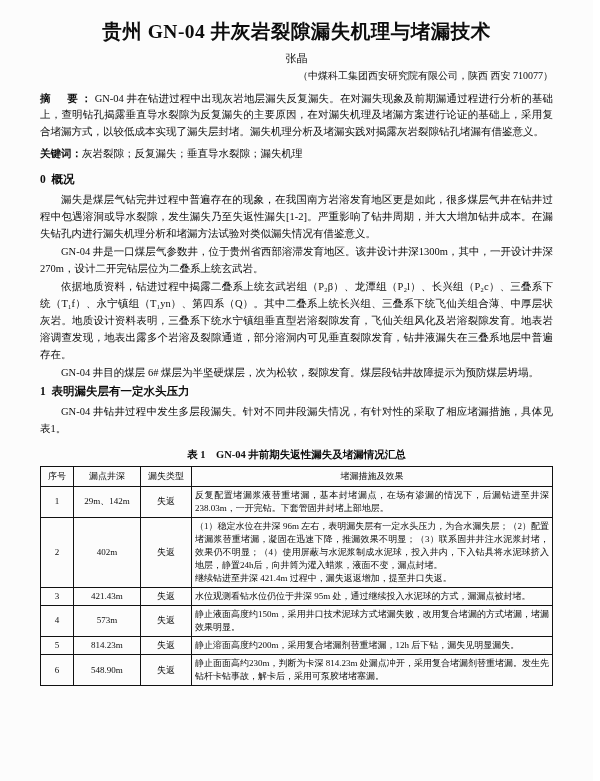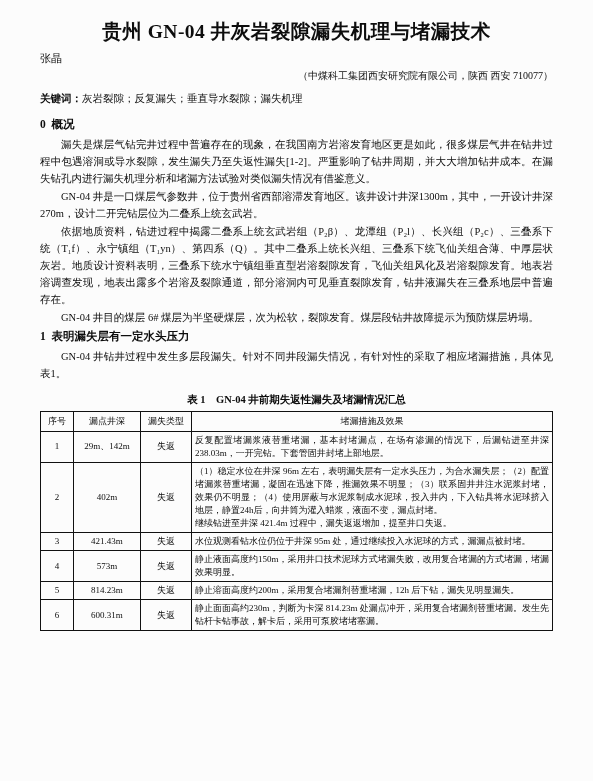--- a/index.html
+++ b/index.html
@@ -24,20 +24,21 @@
   }
   .title {
     text-align: center;
     font-size: 19.5px;
     font-weight: bold;
     letter-spacing: 0.5px;
     margin: 8px 0 6px 0;
     font-family: "Liberation Serif", serif;
   }
   .author {
+    text-align: center;
     font-size: 11px;
     margin: 4px 0 3px 0;
   }
   .affil {
     text-align: right;
     font-size: 10px;
     margin: 0 0 8px 0;
   }
   .abstract {
     font-size: 10.5px;
@@ -101,20 +102,21 @@
 </head>
 <body>
 
 <div class="page">
 
   <h1 class="title">贵州 GN-04 井灰岩裂隙漏失机理与堵漏技术</h1>
 
   <div class="author">张晶</div>
   <div class="affil">（中煤科工集团西安研究院有限公司，陕西 西安 710077）</div>
 
+  <p class="abstract"><span class="lead">摘　要：</span><span>GN-04 井在钻进过程中出现灰岩地层漏失反复漏失。在对漏失现象及前期漏通过程进行分析的基础上，查明钻孔揭露垂直导水裂隙为反复漏失的主要原因，在对漏失机理及堵漏方案进行论证的基础上，采用复合堵漏方式，以较低成本实现了漏失层封堵。漏失机理分析及堵漏实践对揭露灰岩裂隙钻孔堵漏有借鉴意义。</span></p>
 
   <p class="keywords"><span class="lead">关键词：</span><span>灰岩裂隙；反复漏失；垂直导水裂隙；漏失机理</span></p>
 
   <h2 class="sec-head"><span>0</span>&nbsp;&nbsp;<span>概况</span></h2>
 
   <p class="para">漏失是煤层气钻完井过程中普遍存在的现象，在我国南方岩溶发育地区更是如此，很多煤层气井在钻井过程中包遇溶洞或导水裂隙，发生漏失乃至失返性漏失[1-2]。严重影响了钻井周期，并大大增加钻井成本。在漏失钻孔内进行漏失机理分析和堵漏方法试验对类似漏失情况有借鉴意义。</p>
   <p class="para">GN-04 井是一口煤层气参数井，位于贵州省西部溶滞发育地区。该井设计井深1300m，其中，一开设计井深270m，设计二开完钻层位为二叠系上统玄武岩。</p>
   <p class="para">依据地质资料，钻进过程中揭露二叠系上统玄武岩组（P₂β）、龙潭组（P₂l）、长兴组（P₂c）、三叠系下统（T₁f）、永宁镇组（T₁yn）、第四系（Q）。其中二叠系上统长兴组、三叠系下统飞仙关组合薄、中厚层状灰岩。地质设计资料表明，三叠系下统水宁镇组垂直型岩溶裂隙发育，飞仙关组风化及岩溶裂隙发育。地表岩溶调查发现，地表出露多个岩溶及裂隙通道，部分溶洞内可见垂直裂隙发育，钻井液漏失在三叠系地层中普遍存在。</p>
   <p class="para">GN-04 井目的煤层 6# 煤层为半坚硬煤层，次为松软，裂隙发育。煤层段钻井故障提示为预防煤层坍塌。</p>
 
@@ -160,20 +162,20 @@
         <td class="c-meas">静止液面高度约150m，采用井口技术泥球方式堵漏失败，改用复合堵漏的方式堵漏，堵漏效果明显。</td>
       </tr>
       <tr>
         <td class="c-idx">5</td>
         <td class="c-depth">814.23m</td>
         <td class="c-type">失返</td>
         <td class="c-meas">静止溶面高度约200m，采用复合堵漏剂替重堵漏，12h 后下钻，漏失见明显漏失。</td>
       </tr>
       <tr>
         <td class="c-idx">6</td>
-        <td class="c-depth">600.31m</td>
+        <td class="c-depth">548.90m</td>
         <td class="c-type">失返</td>
         <td class="c-meas">静止面面高约230m，判断为卡深 814.23m 处漏点冲开，采用复合堵漏剂替重堵漏。发生先钻杆卡钻事故，解卡后，采用可泵胶堵堵塞漏。</td>
       </tr>
     </tbody>
   </table>
 
 </div>
 
 </body></html>

